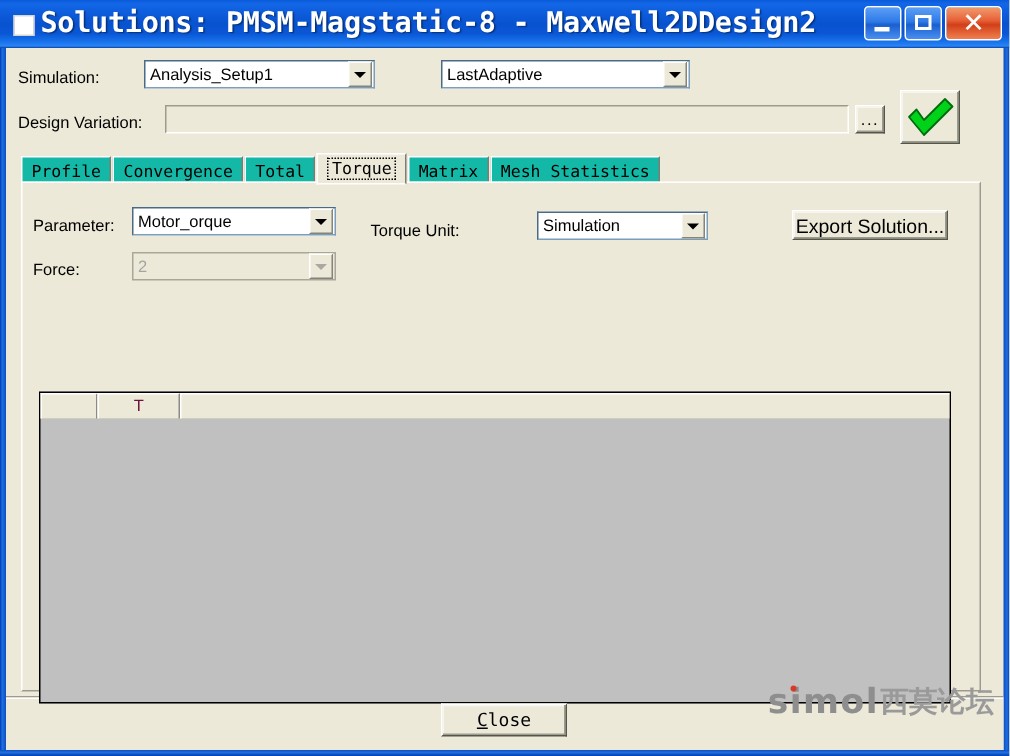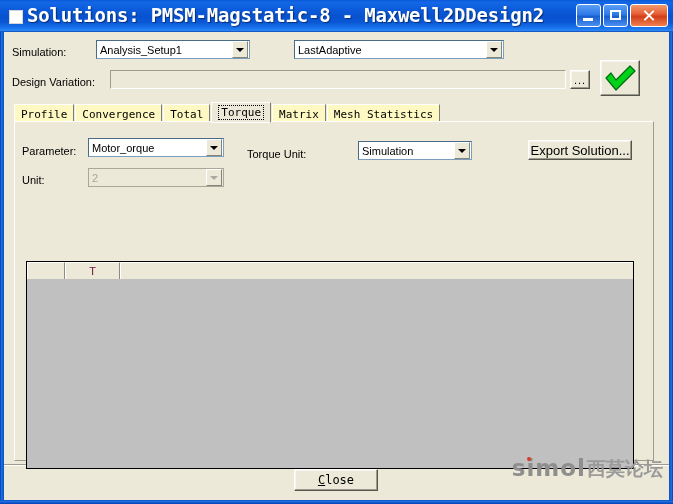--- a/index.html
+++ b/index.html
@@ -230,21 +230,21 @@
   .tabstrip {
     position: absolute;
     left: 10px; top: 71px;
     height: 20px;
     display: flex;
     align-items: flex-end;
   }
   .tab {
     height: 19px;
     box-sizing: border-box;
-    background: #fef9c3;
+    background: #14b8a6;
     border: 1px solid #ffffff;
     border-right-color: #7d7d73;
     border-bottom: none;
     padding: 0 6px;
     font-family: "DejaVu Sans Mono", monospace;
     font-size: 11px;
     color: #000000;
     display: flex;
     align-items: center;
     margin-right: 1px;
@@ -436,21 +436,21 @@
 
     <div class="dialog-body">
 
       <div class="lbl" style="left:8px; top:14px;">Simulation:</div>
 
       <div class="combo" style="left:92px; top:8px; width:154px; height:19px;">
         <span class="ctext">Analysis_Setup1</span>
         <span class="cbtn"></span>
       </div>
 
-      <div class="combo" style="left:290px; top:8px; width:210px; height:19px;gap:16px;">
+      <div class="combo" style="left:290px; top:8px; width:166px; height:19px;gap:16px;">
         <span class="ctext">LastAdaptive</span>
         <span class="cbtn"></span>
       </div>
 
       <div class="lbl" style="left:8px; top:44px;">Design Variation:</div>
 
       <div class="field-ro" style="left:106px; top:38px; width:456px; height:19px;"></div>
 
       <div class="btn dots" style="left:566px; top:38px; width:20px; height:19px;">...</div>
 
@@ -492,21 +492,21 @@
 
       <div class="lbl" style="left:243px; top:116px; z-index:2;">Torque Unit:</div>
 
       <div class="combo" style="left:354px; top:109px; width:114px; height:19px; z-index:2;">
         <span class="ctext">Simulation</span>
         <span class="cbtn"></span>
       </div>
 
       <div class="btn" style="left:524px; top:108px; width:104px; height:20px; z-index:2;">Export Solution...</div>
 
-      <div class="lbl" style="left:18px; top:142px; z-index:2;">Unit:</div>
+      <div class="lbl" style="left:18px; top:142px; z-index:2;">Force:</div>
 
       <div class="combo disabled" style="left:84px; top:136px; width:136px; height:19px; z-index:2;">
         <span class="ctext">2</span>
         <span class="cbtn"></span>
       </div>
 
       <div class="grid">
         <div class="grid-header">
           <div class="gh-cell gh-c0"></div>
           <div class="gh-cell gh-c1">T</div>

